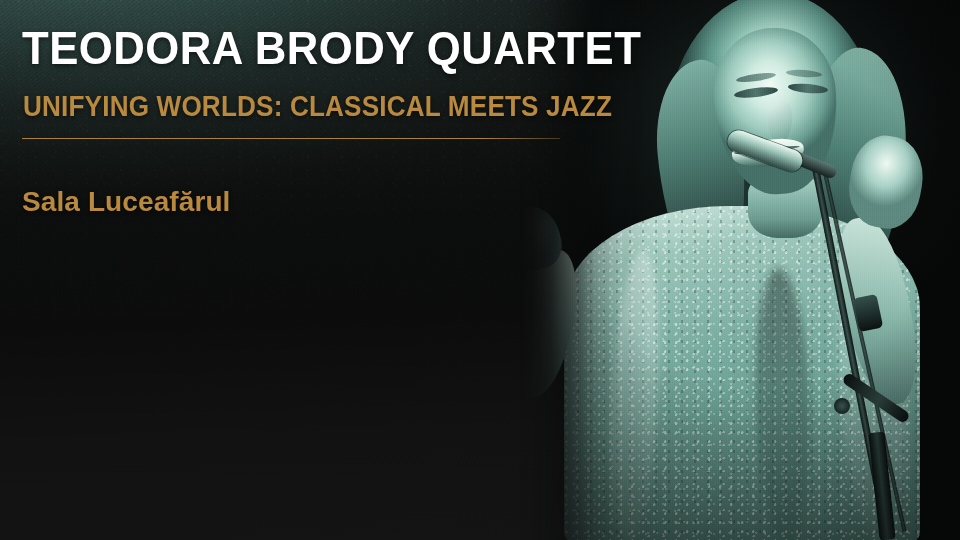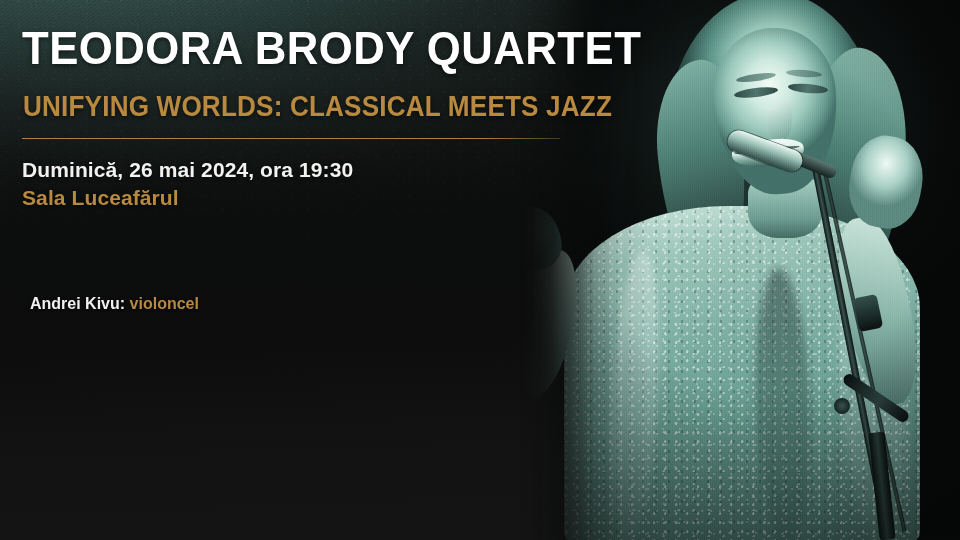--- a/index.html
+++ b/index.html
@@ -276,21 +276,21 @@
     background:linear-gradient(90deg,#a8823f 0%,#a8823f 86%,rgba(168,130,63,.35) 100%);
   }
   .date{
     position:absolute;left:22px;top:158px;
     font-size:21px;font-weight:700;color:#f2f2f0;
     letter-spacing:.1px;white-space:nowrap;
     text-shadow:0 1px 4px rgba(0,0,0,.6);
   }
   .venue{
     position:absolute;left:22px;top:186px;
-    font-size:21px;font-weight:700;color:#b8893f;
+    font-size:28px;font-weight:700;color:#b8893f;
     letter-spacing:.1px;white-space:nowrap;
     text-shadow:0 1px 4px rgba(0,0,0,.6);
   }
   .lineup{
     position:absolute;left:30px;top:296px;
   }
   .member{
     font-size:16px;font-weight:700;color:#f0f0ee;
     line-height:1;margin-bottom:16px;white-space:nowrap;
     text-shadow:0 1px 3px rgba(0,0,0,.65);
@@ -380,26 +380,21 @@
   </div>
 
   <div class="content">
 
     <div class="title">TEODORA BRODY QUARTET</div>
 
     <div class="subtitle">UNIFYING WORLDS: CLASSICAL MEETS JAZZ</div>
 
     <div class="rule"></div>
 
-    <div class="date">Duminică, 26 mai 2024, ora 19:30</div>
 
     <div class="venue">Sala Luceafărul</div>
 
     <div class="lineup">
-      <div class="member">
-        <span>Andrei Kivu:</span>
-        <span class="inst">violoncel</span>
-      </div>
     </div>
 
 
   </div>
 </div>
 
 </body></html>

